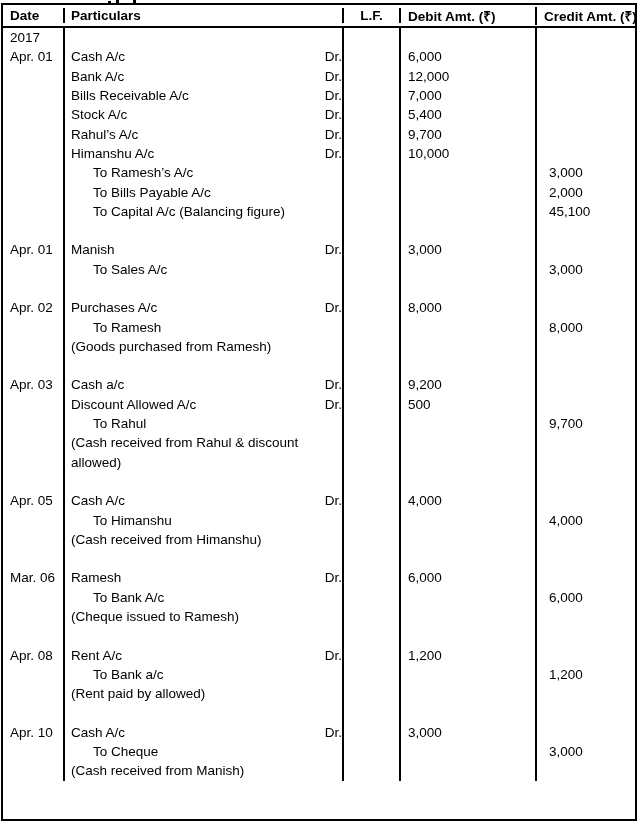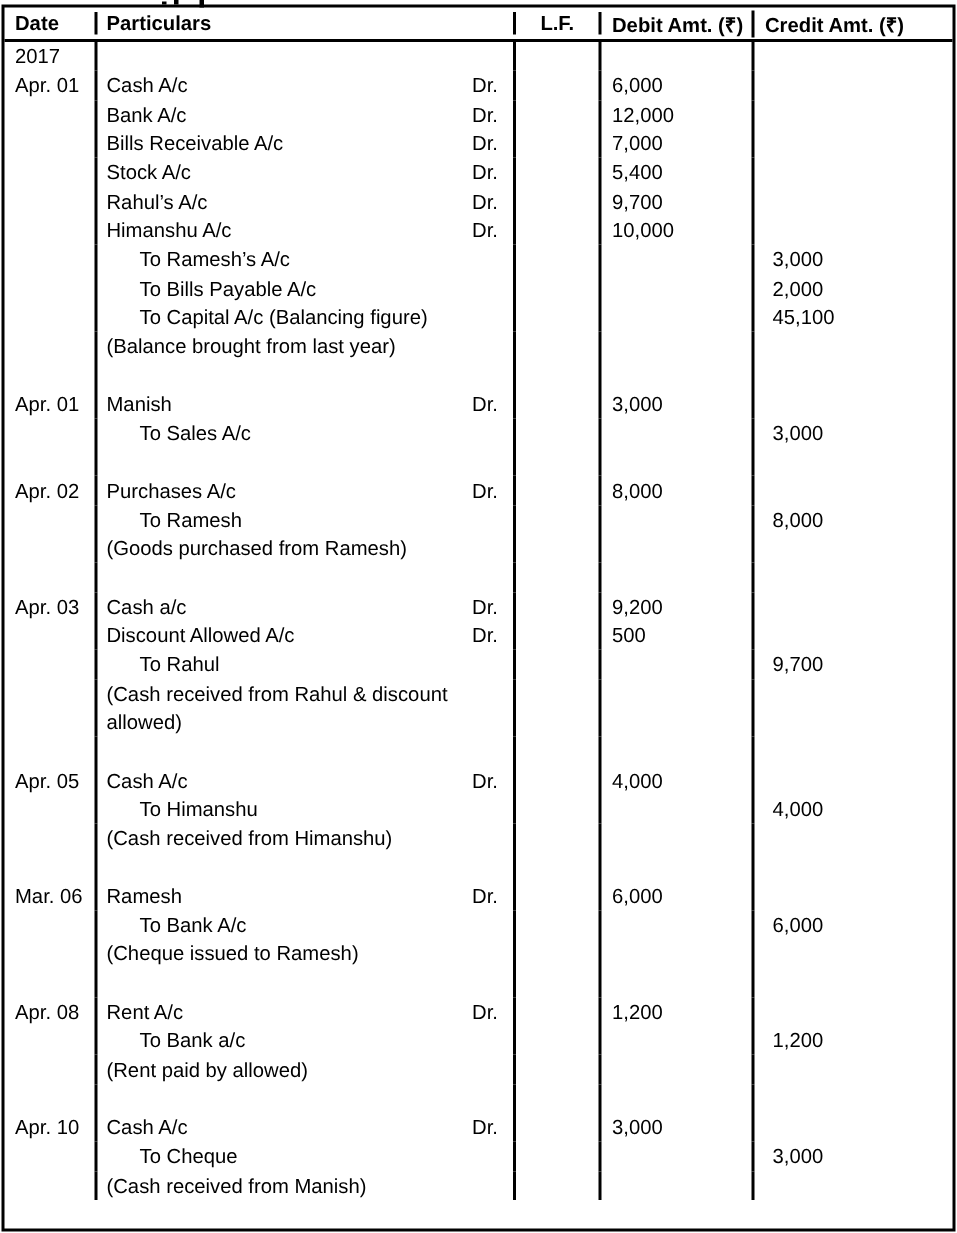--- a/index.html
+++ b/index.html
@@ -29,26 +29,26 @@
   .cell {
     box-sizing:border-box;
     border-right:2px solid #000;
     display:flex; align-items:center;
     white-space:nowrap; overflow:hidden;
     font-size:13.5px;
   }
   .c-date   { width:62px;  padding-left:7px; }
   .c-part   { width:279px; padding-left:6px; }
   .c-lf     { width:57px;  justify-content:center; padding-left:0; }
-  .c-debit  { width:102px; padding-left:7px; }
+  .c-debit  { width:136px; padding-left:7px; }
   .c-credit { flex:1; border-right:none; padding-left:12px; }
   .hcell.c-credit { padding-left:7px; }
   .part-text { display:inline-block; }
   .part-text.indent { padding-left:22px; }
-  .dr-label { margin-left:auto; padding-right:10px; }
+  .dr-label { margin-left:auto; }
   
   .artifact { position:absolute; background:#000; }
   .a1 { left:108px; top:1px; width:3px; height:2px; }
   .a2 { left:116px; top:0;   width:3px; height:3px; }
   .a3 { left:133px; top:0;   width:3px; height:5px; }
 </style>
 </head>
 <body>
 
 <div class="page">
@@ -154,29 +154,20 @@
           <div class="cell c-date"></div>
           <div class="cell c-part">
             <span class="part-text indent">To Capital A/c (Balancing figure)</span>
           </div>
           <div class="cell c-lf"></div>
           <div class="cell c-debit"></div>
           <div class="cell c-credit">45,100</div>
         </div>
         <div class="line">
           <div class="cell c-date"></div>
-          <div class="cell c-part">
-            <span class="part-text">(Balance brought from last year)</span>
-          </div>
-          <div class="cell c-lf"></div>
-          <div class="cell c-debit"></div>
-          <div class="cell c-credit"></div>
-        </div>
-        <div class="line">
-          <div class="cell c-date"></div>
           <div class="cell c-part"></div>
           <div class="cell c-lf"></div>
           <div class="cell c-debit"></div>
           <div class="cell c-credit"></div>
         </div>
         <div class="line">
           <div class="cell c-date">Apr. 01</div>
           <div class="cell c-part">
             <span class="part-text">Manish</span>
             <span class="dr-label">Dr.</span>

